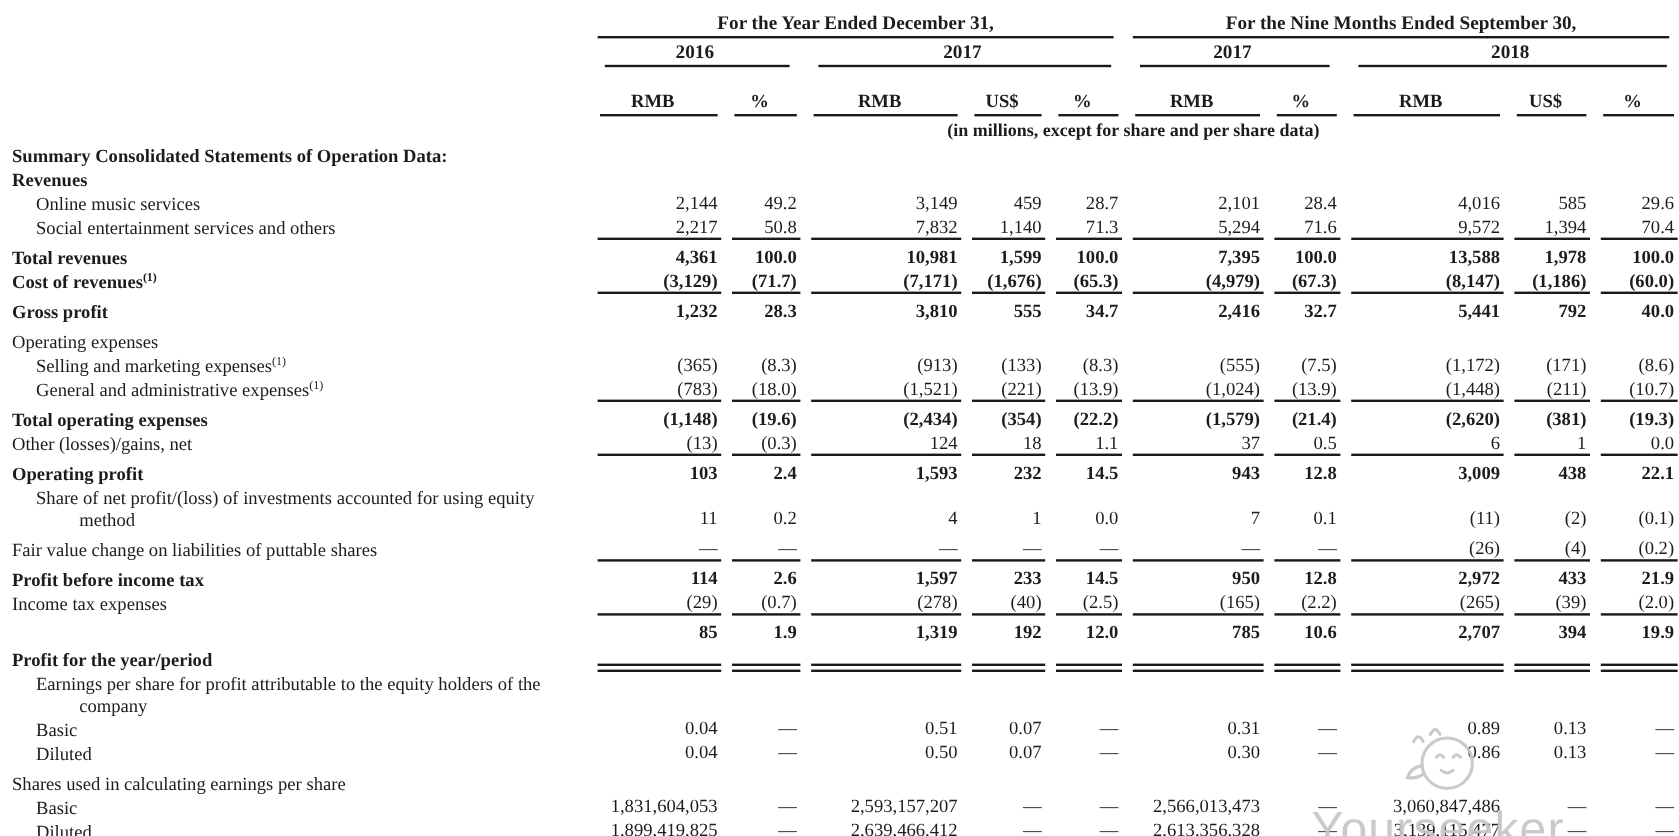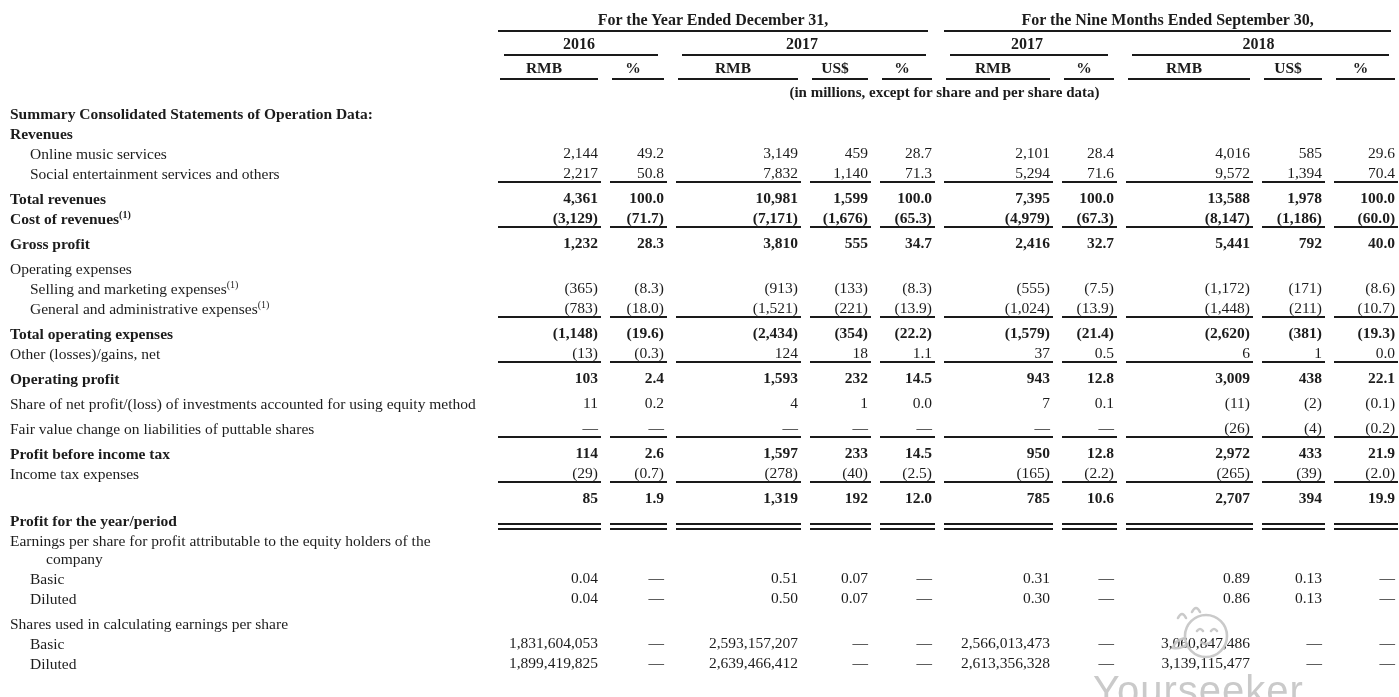--- a/index.html
+++ b/index.html
@@ -9,28 +9,28 @@
     font-family:"Liberation Serif","DejaVu Serif",serif;
   }
   table{border-collapse:collapse;table-layout:fixed;width:1399px;font-size:15.5px;margin-top:5px;}
   th,td{padding:0;vertical-align:bottom;font-weight:normal;}
   
   thead th{position:relative;}
   .grp{font-weight:bold;text-align:center;font-size:16px;padding:6px 0 3px 0;}
   .grp::after{content:"";position:absolute;left:8px;right:8px;bottom:0;border-bottom:2px solid #1a1a1a;}
   .yr{font-weight:bold;text-align:center;font-size:16px;padding:3px 0 3px 0;}
   .yr::after{content:"";position:absolute;left:14px;right:10px;bottom:0;border-bottom:2px solid #1a1a1a;}
-  .ch{font-weight:bold;text-align:center;font-size:15.5px;padding:3px 4px 3px 0;}
+  .ch{font-weight:bold;text-align:center;font-size:15.5px;padding:20px 4px 3px 0;}
   .ch::after{content:"";position:absolute;left:10px;right:4px;bottom:0;border-bottom:2px solid #1a1a1a;}
   .note{font-weight:bold;text-align:center;font-size:15px;padding:4px 0 2px 0;}
   
   tbody td{height:20px;line-height:20px;}
   td.lbl{padding-left:10px;line-height:19px;}
   td.lbl.ind{padding-left:30px;}
-  td.lbl.hang{padding-left:46px;text-indent:-36px;line-height:18px;padding-top:2px;}
+  td.lbl.hang{padding-left:66px;text-indent:-36px;line-height:18px;padding-top:2px;}
   td.num{text-align:right;padding-right:4px;position:relative;white-space:nowrap;}
   tr.bold td{font-weight:bold;}
   tr.gap td{padding-top:5px;}
   tr.gap2 td{padding-top:11px;}
   tr.u-single td.num::after{content:"";position:absolute;left:8px;right:1px;bottom:0;border-bottom:2px solid #1a1a1a;}
   tr.u-double td.num{padding-bottom:22px;}
   tr.u-double td.num::after{content:"";position:absolute;left:8px;right:1px;bottom:0;height:3px;border-top:2px solid #1a1a1a;border-bottom:2px solid #1a1a1a;}
   sup{font-size:10px;line-height:0;}
   
   .watermark{

